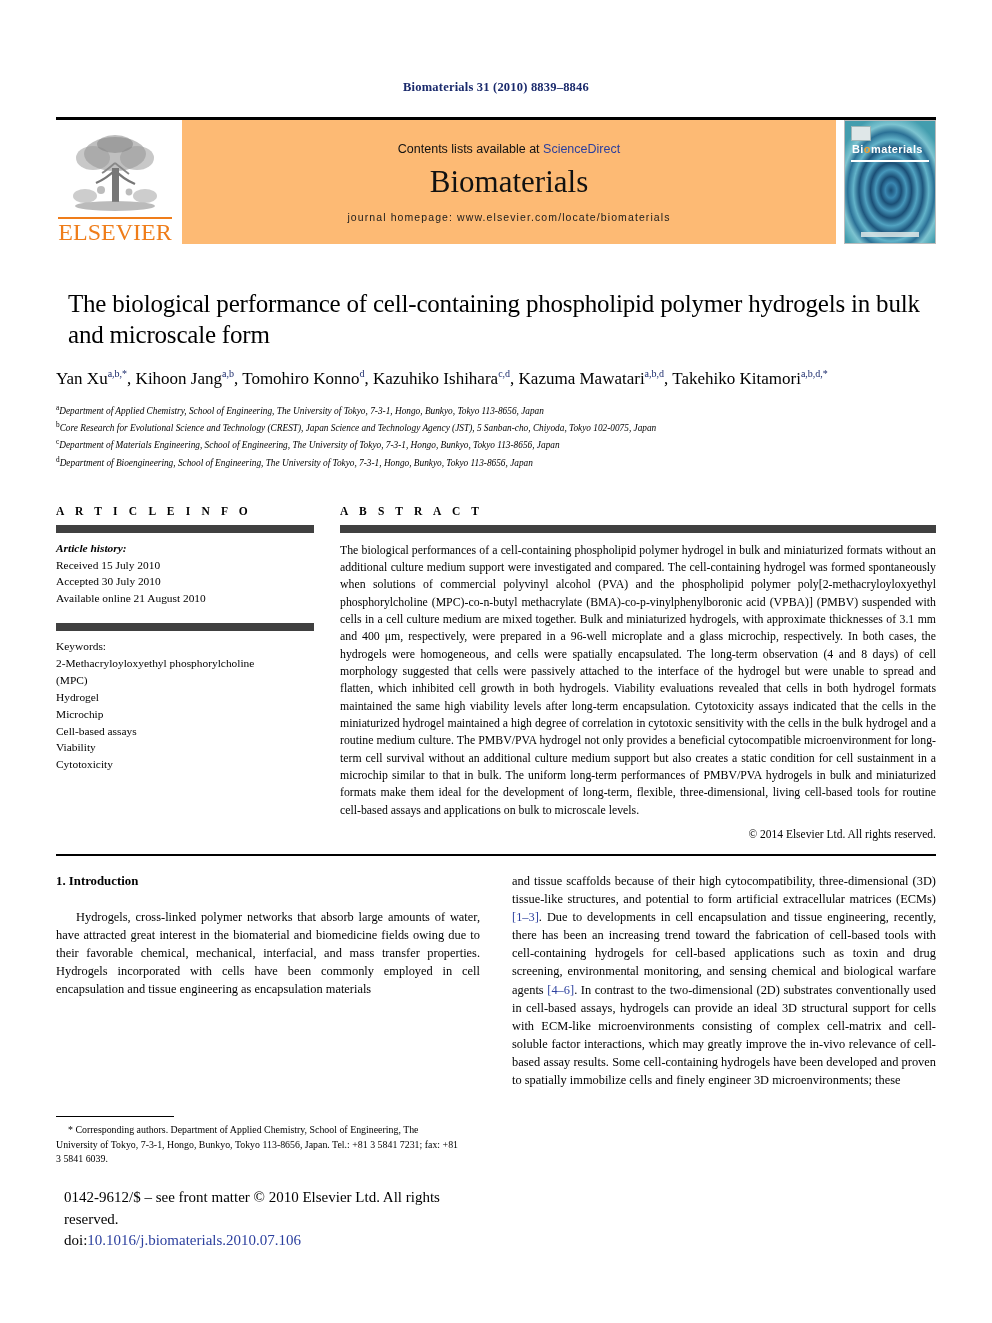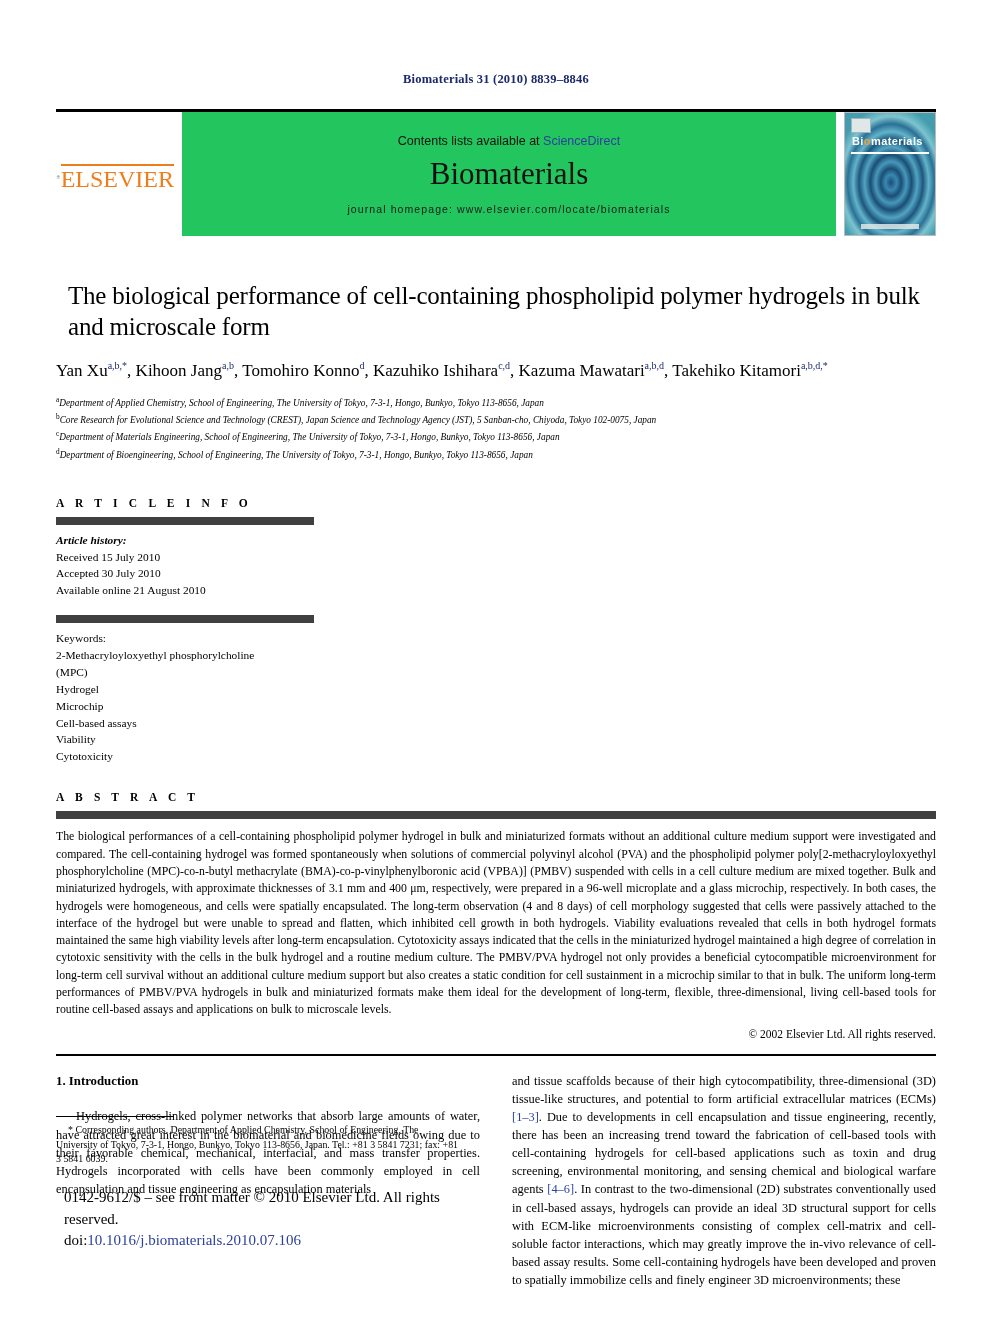--- a/index.html
+++ b/index.html
@@ -13,21 +13,21 @@
     font-family: "Liberation Serif", "DejaVu Serif", serif;
     color: #000000;
     position: relative;
     overflow: hidden;
   }
   .page {
     width: 992px;
     height: 1307px;
     position: relative;
     box-sizing: border-box;
-    padding: 0 56px;
+    padding: 8px 56px;
   }
 
   
   .running-head {
     text-align: center;
     font-weight: bold;
     font-size: 12.5px;
     color: #1a2a6c;
     letter-spacing: .2px;
     padding-top: 72px;
@@ -39,40 +39,40 @@
     border-top: 3px solid #000;
     padding-top: 0;
     display: flex;
     align-items: stretch;
     height: 124px;
   }
   .elsevier-logo {
     width: 118px;
     flex: 0 0 118px;
     display: flex;
-    flex-direction: row;
+    flex-direction: column;
     align-items: center;
     justify-content: flex-end;
     padding-top: 6px;
   }
   .tree-svg { display:block; }
   .elsevier-word {
     font-family: "Liberation Serif", serif;
     color: #ef7d1a;
     font-size: 24px;
     letter-spacing: 0px;
     line-height: 1;
     font-weight: normal;
     border-top: 2px solid #ef7d1a;
     padding-top: 1px;
     margin-top: 1px;
   }
   .journal-band {
     flex: 1 1 auto;
-    background: #22c55e;
+    background: #fdba74;
     margin-left: 8px;
     margin-right: 8px;
     display: flex;
     flex-direction: column;
     align-items: center;
     justify-content: center;
     text-align: center;
   }
   .contents-line {
     font-family: "Liberation Sans", sans-serif;
@@ -154,21 +154,20 @@
     line-height: 1.62;
   }
   .affiliations sup { font-size: 7.3px; font-style: normal; vertical-align: super; }
   .aff-line { white-space: nowrap; }
 
   
   .cols {
     margin-top: 34px;
     display: flex;
     gap: 26px;
-    flex-direction: column;
   }
   .col-left { width: 258px; flex: 0 0 258px; }
   .col-right { flex: 1 1 auto; }
 
   .sec-head {
     font-family: "Liberation Serif", serif;
     font-size: 11.5px;
     font-weight: bold;
     letter-spacing: 4.2px;
     margin-bottom: 8px;
@@ -339,21 +338,21 @@
           </div>
       </div>
     </div>
 
     <div class="col-right">
       <div class="sec-head">A B S T R A C T</div>
       <div class="rule-thick"></div>
       <div class="abstract-body">
         <p>The biological performances of a cell-containing phospholipid polymer hydrogel in bulk and miniaturized formats without an additional culture medium support were investigated and compared. The cell-containing hydrogel was formed spontaneously when solutions of commercial polyvinyl alcohol (PVA) and the phospholipid polymer poly[2-methacryloyloxyethyl phosphorylcholine (MPC)-co-n-butyl methacrylate (BMA)-co-p-vinylphenylboronic acid (VPBA)] (PMBV) suspended with cells in a cell culture medium are mixed together. Bulk and miniaturized hydrogels, with approximate thicknesses of 3.1 mm and 400 μm, respectively, were prepared in a 96-well microplate and a glass microchip, respectively. In both cases, the hydrogels were homogeneous, and cells were spatially encapsulated. The long-term observation (4 and 8 days) of cell morphology suggested that cells were passively attached to the interface of the hydrogel but were unable to spread and flatten, which inhibited cell growth in both hydrogels. Viability evaluations revealed that cells in both hydrogel formats maintained the same high viability levels after long-term encapsulation. Cytotoxicity assays indicated that the cells in the miniaturized hydrogel maintained a high degree of correlation in cytotoxic sensitivity with the cells in the bulk hydrogel and a routine medium culture. The PMBV/PVA hydrogel not only provides a beneficial cytocompatible microenvironment for long-term cell survival without an additional culture medium support but also creates a static condition for cell sustainment in a microchip similar to that in bulk. The uniform long-term performances of PMBV/PVA hydrogels in bulk and miniaturized formats make them ideal for the development of long-term, flexible, three-dimensional, living cell-based tools for routine cell-based assays and applications on bulk to microscale levels.</p>
       </div>
-      <div class="copyright">© 2002 Elsevier Ltd. All rights reserved.</div>
+      <div class="copyright">© 2014 Elsevier Ltd. All rights reserved.</div>
     </div>
   </div>
 
   <div class="body-rule"></div>
 
   <div class="body-cols">
     <div class="body-col">
       <h2 class="section-title">1. Introduction</h2>
       <p>Hydrogels, cross-linked polymer networks that absorb large amounts of water, have attracted great interest in the biomaterial and biomedicine fields owing due to their favorable chemical, mechanical, interfacial, and mass transfer properties. Hydrogels incorporated with cells have been commonly employed in cell encapsulation and tissue engineering as encapsulation materials</p>
     </div>

